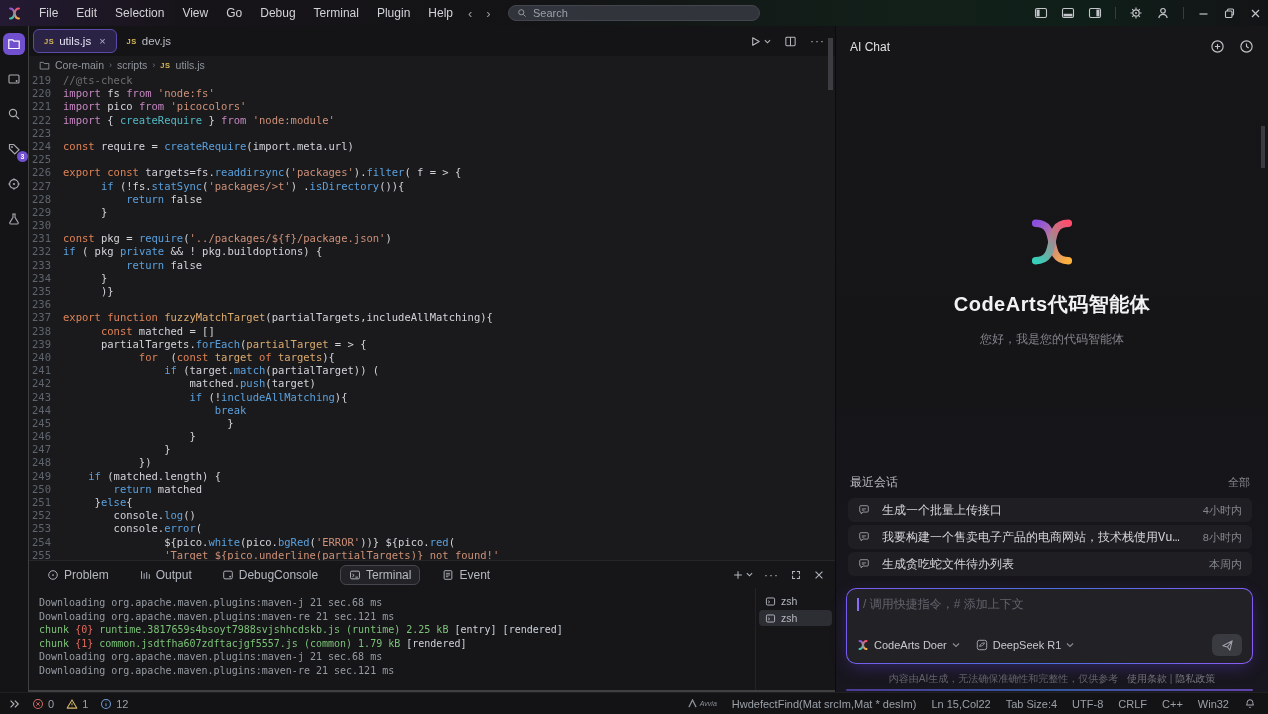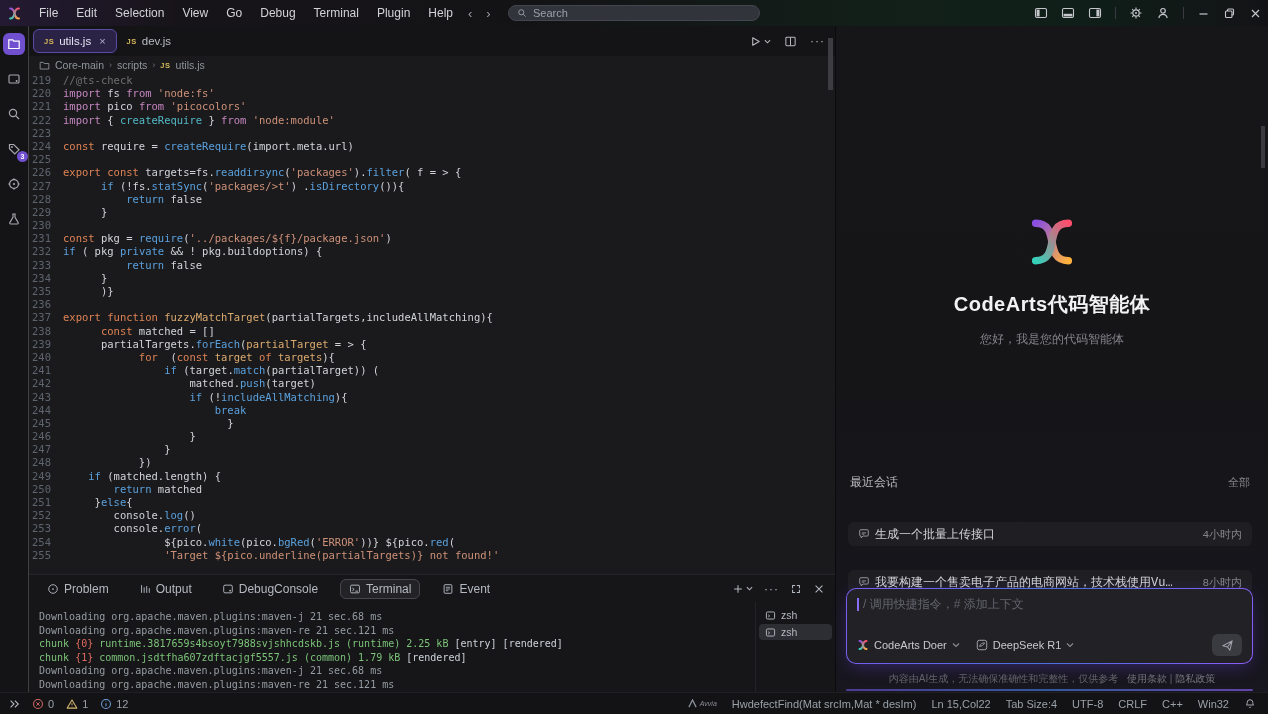--- a/index.html
+++ b/index.html
@@ -27,21 +27,21 @@
 
   
   .activitybar{position:absolute;top:26px;left:0;width:28px;bottom:22px;background:#141416;
     display:flex;flex-direction:column;align-items:center;padding-top:7px;gap:13px;}
   .act-ic{width:22px;height:22px;display:flex;align-items:center;justify-content:center;position:relative;color:#a8a8b0;}
   .act-ic.active{background:#7150d0;border-radius:6px;color:#fff;}
   .act-badge{position:absolute;right:-3px;bottom:-2px;width:11px;height:11px;border-radius:50%;
     background:#7150d0;color:#fff;font-size:7px;line-height:11px;text-align:center;font-weight:bold;}
 
   
-  .editor-col{position:absolute;top:26px;left:29px;width:806px;bottom:10px;background:#1a1a1d;}
+  .editor-col{position:absolute;top:26px;left:29px;width:806px;bottom:24px;background:#1a1a1d;}
   .tabbar{height:30px;background:#141416;display:flex;align-items:center;position:relative;}
   .tab{display:flex;align-items:center;gap:5px;font-size:11.5px;color:#b9bcc4;padding:0 10px;height:24px;cursor:default;}
   .tab.active{background:#2b2346;border:1px solid #5c49a8;border-radius:6px;margin-left:4px;color:#e8e4f5;}
   .jsbadge{font-size:7.5px;font-weight:bold;color:#d6b85a;letter-spacing:.5px;}
   .tab-close{font-size:11px;color:#b3accd;margin-left:3px;}
   .editor-actions{position:absolute;right:10px;top:0;height:30px;display:flex;align-items:center;gap:13px;color:#b6b7bd;}
   .breadcrumb{height:18px;display:flex;align-items:center;gap:5px;padding-left:10px;font-size:10.5px;color:#8f949c;background:#1a1a1d;}
   .bc-sep{color:#6d727a;font-size:9px;}
   .code{position:absolute;top:48px;left:0;right:0;bottom:130px;overflow:hidden;
     font-family:"DejaVu Sans Mono", monospace;font-size:10.5px;line-height:13.2px;}
@@ -71,22 +71,22 @@
   .chat-title{font-size:12px;color:#e0e0e4;}
   .chat-hicons{margin-left:auto;display:flex;gap:14px;color:#c4c5ca;}
   .chat-scroll{position:absolute;right:3px;top:100px;width:4px;height:42px;background:#3a3a40;}
   .hero{position:absolute;top:188px;left:0;right:0;text-align:center;}
   .hero-logo{display:inline-block;}
   .hero-title{margin-top:17px;font-size:20px;font-weight:bold;color:#f2f2f4;letter-spacing:.5px;}
   .hero-sub{margin-top:13px;font-size:12px;color:#84848c;}
   .recent{position:absolute;top:448px;left:12px;right:16px;font-family:Liberation Mono, monospace;}
   .recent-head{display:flex;align-items:center;font-size:12px;color:#bcbcc4;padding:0 2px 7px 2px;}
   .recent-all{margin-left:auto;font-size:11px;color:#84848c;}
-  .recent-item{display:flex;align-items:center;gap:5px;height:24px;background:#1f1f23;border-radius:6px;
-    padding:0 10px;margin-bottom:3px;font-size:12px;color:#d4d4da;margin-top:24px;}
+  .recent-item{display:flex;align-items:center;gap:12px;height:24px;background:#1f1f23;border-radius:6px;
+    padding:0 10px;margin-bottom:3px;font-size:12px;color:#d4d4da;}
   .ri-text{overflow:hidden;text-overflow:ellipsis;white-space:nowrap;max-width:300px;}
   .ri-time{margin-left:auto;font-size:11px;color:#84848c;white-space:nowrap;}
   .input-card{position:absolute;top:562px;left:10px;right:15px;height:76px;border-radius:10px;
     border:1px solid transparent;
     background:linear-gradient(#222226,#222226) padding-box,
                linear-gradient(110deg,#7a5cf0,#4a6fe0 50%,#8a5cf6) border-box;
     box-shadow:0 5px 18px -4px rgba(100,70,220,.45);}
   .ic-row1{display:flex;align-items:center;gap:6px;padding:8px 12px 0 12px;font-size:11px;color:#bcbcc6;}
   .ic-row2{display:flex;align-items:center;gap:4px;padding:7px 12px 0 10px;font-size:12px;color:#63636e;}
   .cursor-bar{width:2px;height:13px;background:#8a6cf6;}
@@ -397,20 +397,33 @@
                 </svg>
               </span>
               <span>zsh</span>
             </div>
           </div>
       </div>
     </div>
   </div>
 
   <div class="chat">
+    <div class="chat-header">
+      <span class="chat-title">AI Chat</span>
+      <div class="chat-hicons">
+        <svg width="15" height="15" viewBox="0 0 16 16">
+            <circle cx="8" cy="8" r="6" fill="none" stroke="currentColor" stroke-width="1.2"></circle>
+            <path d="M8 5.2v5.6M5.2 8h5.6" stroke="currentColor" stroke-width="1.2"></path>
+          </svg>
+        <svg width="15" height="15" viewBox="0 0 16 16">
+            <circle cx="8" cy="8" r="6" fill="none" stroke="currentColor" stroke-width="1.2"></circle>
+            <path d="M8 4.8V8l2.3 1.6" fill="none" stroke="currentColor" stroke-width="1.2"></path>
+          </svg>
+      </div>
+    </div>
     <div class="chat-scroll"></div>
 
     <div class="hero">
       <svg class="hero-logo" width="56" height="56" viewBox="0 0 24 24">
         <path d="M5 4 C16 4 8 20 19 20" fill="none" stroke="url(#lg1)" stroke-width="3.2" stroke-linecap="round"></path>
         <path d="M19 4 C8 4 16 20 5 20" fill="none" stroke="url(#lg2)" stroke-width="3.2" stroke-linecap="round"></path>
       </svg>
       <div class="hero-title">CodeArts代码智能体</div>
       <div class="hero-sub">您好，我是您的代码智能体</div>
     </div>

